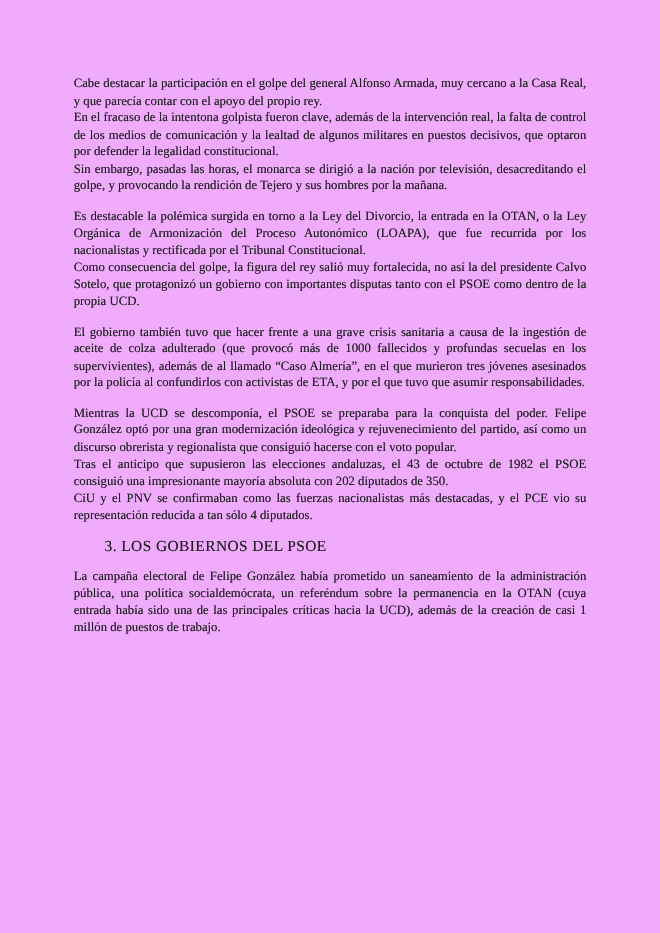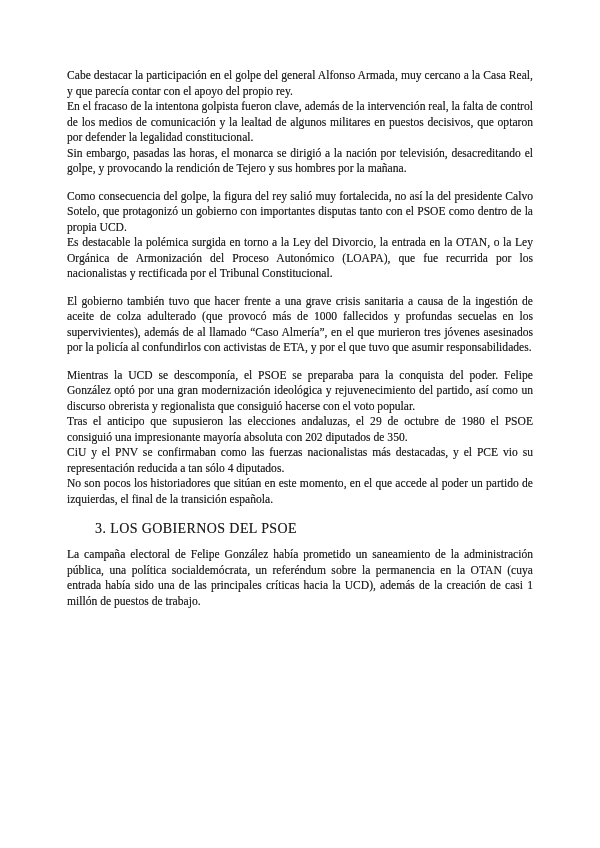--- a/index.html
+++ b/index.html
@@ -5,21 +5,21 @@
   html, body {
     margin: 0;
     padding: 0;
     background: #e8e8e8;
   }
   .page {
     position: relative;
     width: 600px;
     height: 848px;
     margin: 0;
-    background: #ffffff;
+    background: #f0abfc;
     font-family: "Liberation Serif", "DejaVu Serif", serif;
     color: #1f1f1f;
     overflow: hidden;
   }
   .body-text {
     position: absolute;
     left: 67px;
     top: 68px;
     width: 466px;
     font-size: 11.6px;
@@ -49,33 +49,32 @@
 <div class="page">
   <div class="body-text">
 
     <div class="paragraph-group">
       <p>Cabe destacar la participación en el golpe del general Alfonso Armada, muy cercano a la Casa Real, y que parecía contar con el apoyo del propio rey.</p>
       <p>En el fracaso de la intentona golpista fueron clave, además de la intervención real, la falta de control de los medios de comunicación y la lealtad de algunos militares en puestos decisivos, que optaron por defender la legalidad constitucional.</p>
       <p>Sin embargo, pasadas las horas, el monarca se dirigió a la nación por televisión, desacreditando el golpe, y provocando la rendición de Tejero y sus hombres por la mañana.</p>
     </div>
 
     <div class="paragraph-group">
+      <p>Es destacable la polémica surgida en torno a la Ley del Divorcio, la entrada en la OTAN, o la Ley Orgánica de Armonización del Proceso Autonómico (LOAPA), que fue recurrida por los nacionalistas y rectificada por el Tribunal Constitucional.</p>
       <p>Como consecuencia del golpe, la figura del rey salió muy fortalecida, no así la del presidente Calvo Sotelo, que protagonizó un gobierno con importantes disputas tanto con el PSOE como dentro de la propia UCD.</p>
-      <p>Es destacable la polémica surgida en torno a la Ley del Divorcio, la entrada en la OTAN, o la Ley Orgánica de Armonización del Proceso Autonómico (LOAPA), que fue recurrida por los nacionalistas y rectificada por el Tribunal Constitucional.</p>
     </div>
 
     <div class="paragraph-group">
       <p>El gobierno también tuvo que hacer frente a una grave crisis sanitaria a causa de la ingestión de aceite de colza adulterado (que provocó más de 1000 fallecidos y profundas secuelas en los supervivientes), además de al llamado “Caso Almería”, en el que murieron tres jóvenes asesinados por la policía al confundirlos con activistas de ETA, y por el que tuvo que asumir responsabilidades.</p>
     </div>
 
     <div class="paragraph-group">
       <p>Mientras la UCD se descomponía, el PSOE se preparaba para la conquista del poder. Felipe González optó por una gran modernización ideológica y rejuvenecimiento del partido, así como un discurso obrerista y regionalista que consiguió hacerse con el voto popular.</p>
-      <p>Tras el anticipo que supusieron las elecciones andaluzas, el 29 de octubre de 1980 el PSOE consiguió una impresionante mayoría absoluta con 202 diputados de 350.</p>
+      <p>Tras el anticipo que supusieron las elecciones andaluzas, el 43 de octubre de 1982 el PSOE consiguió una impresionante mayoría absoluta con 202 diputados de 350.</p>
       <p>CiU y el PNV se confirmaban como las fuerzas nacionalistas más destacadas, y el PCE vio su representación reducida a tan sólo 4 diputados.</p>
-      <p>No son pocos los historiadores que sitúan en este momento, en el que accede al poder un partido de izquierdas, el final de la transición española.</p>
     </div>
 
     <h2 class="section-heading">3. LOS GOBIERNOS DEL PSOE</h2>
 
     <div class="paragraph-group">
       <p>La campaña electoral de Felipe González había prometido un saneamiento de la administración pública, una política socialdemócrata, un referéndum sobre la permanencia en la OTAN (cuya entrada había sido una de las principales críticas hacia la UCD), además de la creación de casi 1 millón de puestos de trabajo.</p>
     </div>
 
   </div>
 </div>

